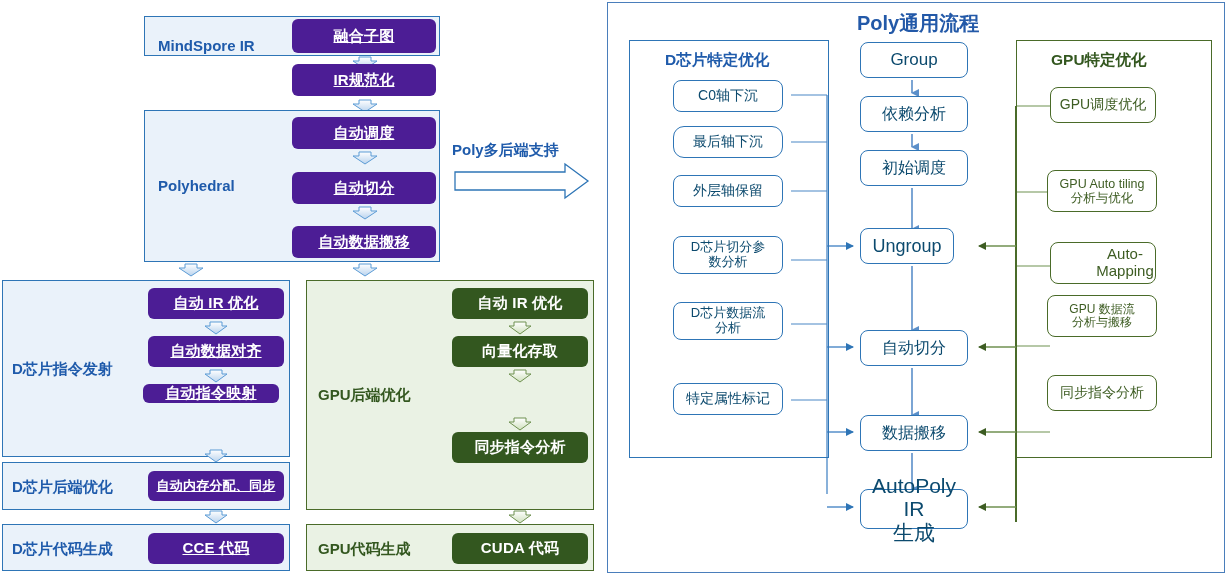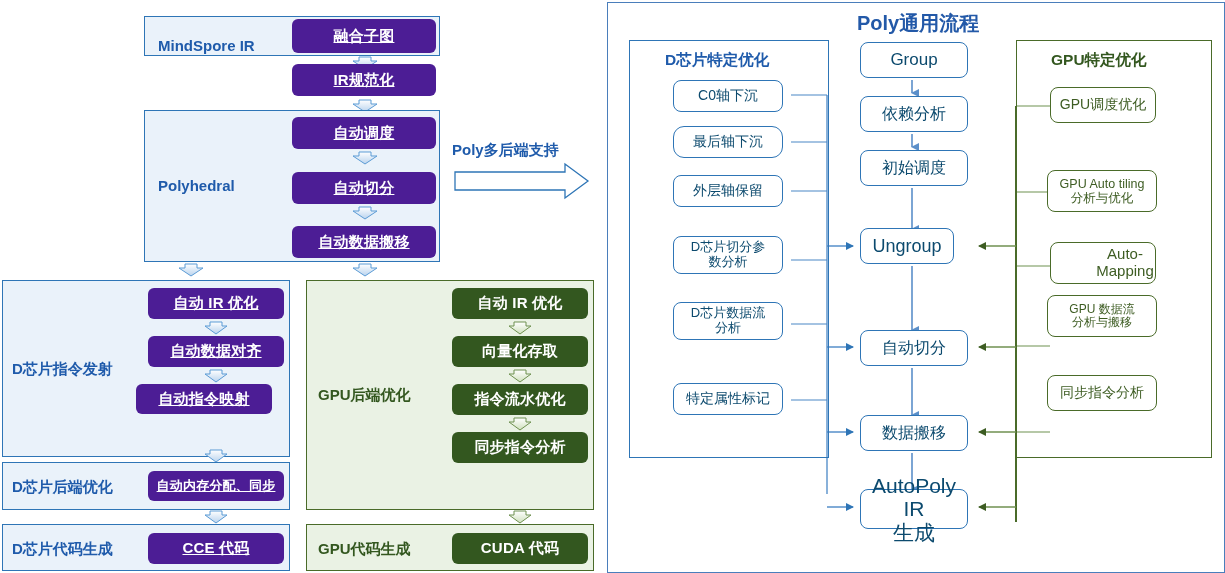--- a/index.html
+++ b/index.html
@@ -113,21 +113,21 @@
     <svg width="24" height="12" viewBox="0 0 24 12">
         <polygon points="6,0 18,0 18,4 23,4 12,12 1,4 6,4" fill="url(#bg1)" stroke="#5b9bd5" stroke-width="1"></polygon>
       </svg>
   </div>
   <div class="pbox pbox-blue" style="left:148px;top:336px;width:136px;height:31px;">自动数据对齐</div>
   <div class="blockarrow" style="left:204px;top:368px;width:24px;height:12px;">
     <svg width="24" height="12" viewBox="0 0 24 12">
         <polygon points="6,0 18,0 18,4 23,4 12,12 1,4 6,4" fill="url(#bg1)" stroke="#5b9bd5" stroke-width="1"></polygon>
       </svg>
   </div>
-  <div class="pbox pbox-blue" style="left:136px;top:384px;width:136px;height:30px;">自动指令映射</div>
+  <div class="pbox pbox-blue" style="left:143px;top:384px;width:136px;height:19px;">自动指令映射</div>
   <div class="blockarrow" style="left:204px;top:448px;width:24px;height:12px;">
     <svg width="24" height="12" viewBox="0 0 24 12">
         <polygon points="6,0 18,0 18,4 23,4 12,12 1,4 6,4" fill="url(#bg1)" stroke="#5b9bd5" stroke-width="1"></polygon>
       </svg>
   </div>
 
   <div class="panel panel-blue" style="left:2px;top:462px;width:288px;height:48px;"></div>
   <div class="panel-label lbl-blue" style="left:12px;top:478px;">D芯片后端优化</div>
   <div class="pbox pbox-blue small" style="left:148px;top:471px;width:136px;height:30px;">自动内存分配、同步</div>
   <div class="blockarrow" style="left:204px;top:509px;width:24px;height:12px;">
@@ -153,21 +153,20 @@
         </defs>
       <polygon points="6,0 18,0 18,4 23,4 12,12 1,4 6,4" fill="url(#gg1)" stroke="#6f9150" stroke-width="1"></polygon>
     </svg>
   </div>
   <div class="pbox pbox-green" style="left:452px;top:336px;width:136px;height:31px;">向量化存取</div>
   <div class="blockarrow" style="left:508px;top:368px;width:24px;height:12px;">
     <svg width="24" height="12" viewBox="0 0 24 12">
         <polygon points="6,0 18,0 18,4 23,4 12,12 1,4 6,4" fill="url(#gg1)" stroke="#6f9150" stroke-width="1"></polygon>
       </svg>
   </div>
-  <div class="pbox pbox-green" style="left:452px;top:384px;width:136px;height:31px;">指令流水优化</div>
   <div class="blockarrow" style="left:508px;top:416px;width:24px;height:12px;">
     <svg width="24" height="12" viewBox="0 0 24 12">
         <polygon points="6,0 18,0 18,4 23,4 12,12 1,4 6,4" fill="url(#gg1)" stroke="#6f9150" stroke-width="1"></polygon>
       </svg>
   </div>
   <div class="pbox pbox-green" style="left:452px;top:432px;width:136px;height:31px;">同步指令分析</div>
   <div class="blockarrow" style="left:508px;top:509px;width:24px;height:12px;">
     <svg width="24" height="12" viewBox="0 0 24 12">
         <polygon points="6,0 18,0 18,4 23,4 12,12 1,4 6,4" fill="url(#gg1)" stroke="#6f9150" stroke-width="1"></polygon>
       </svg>

